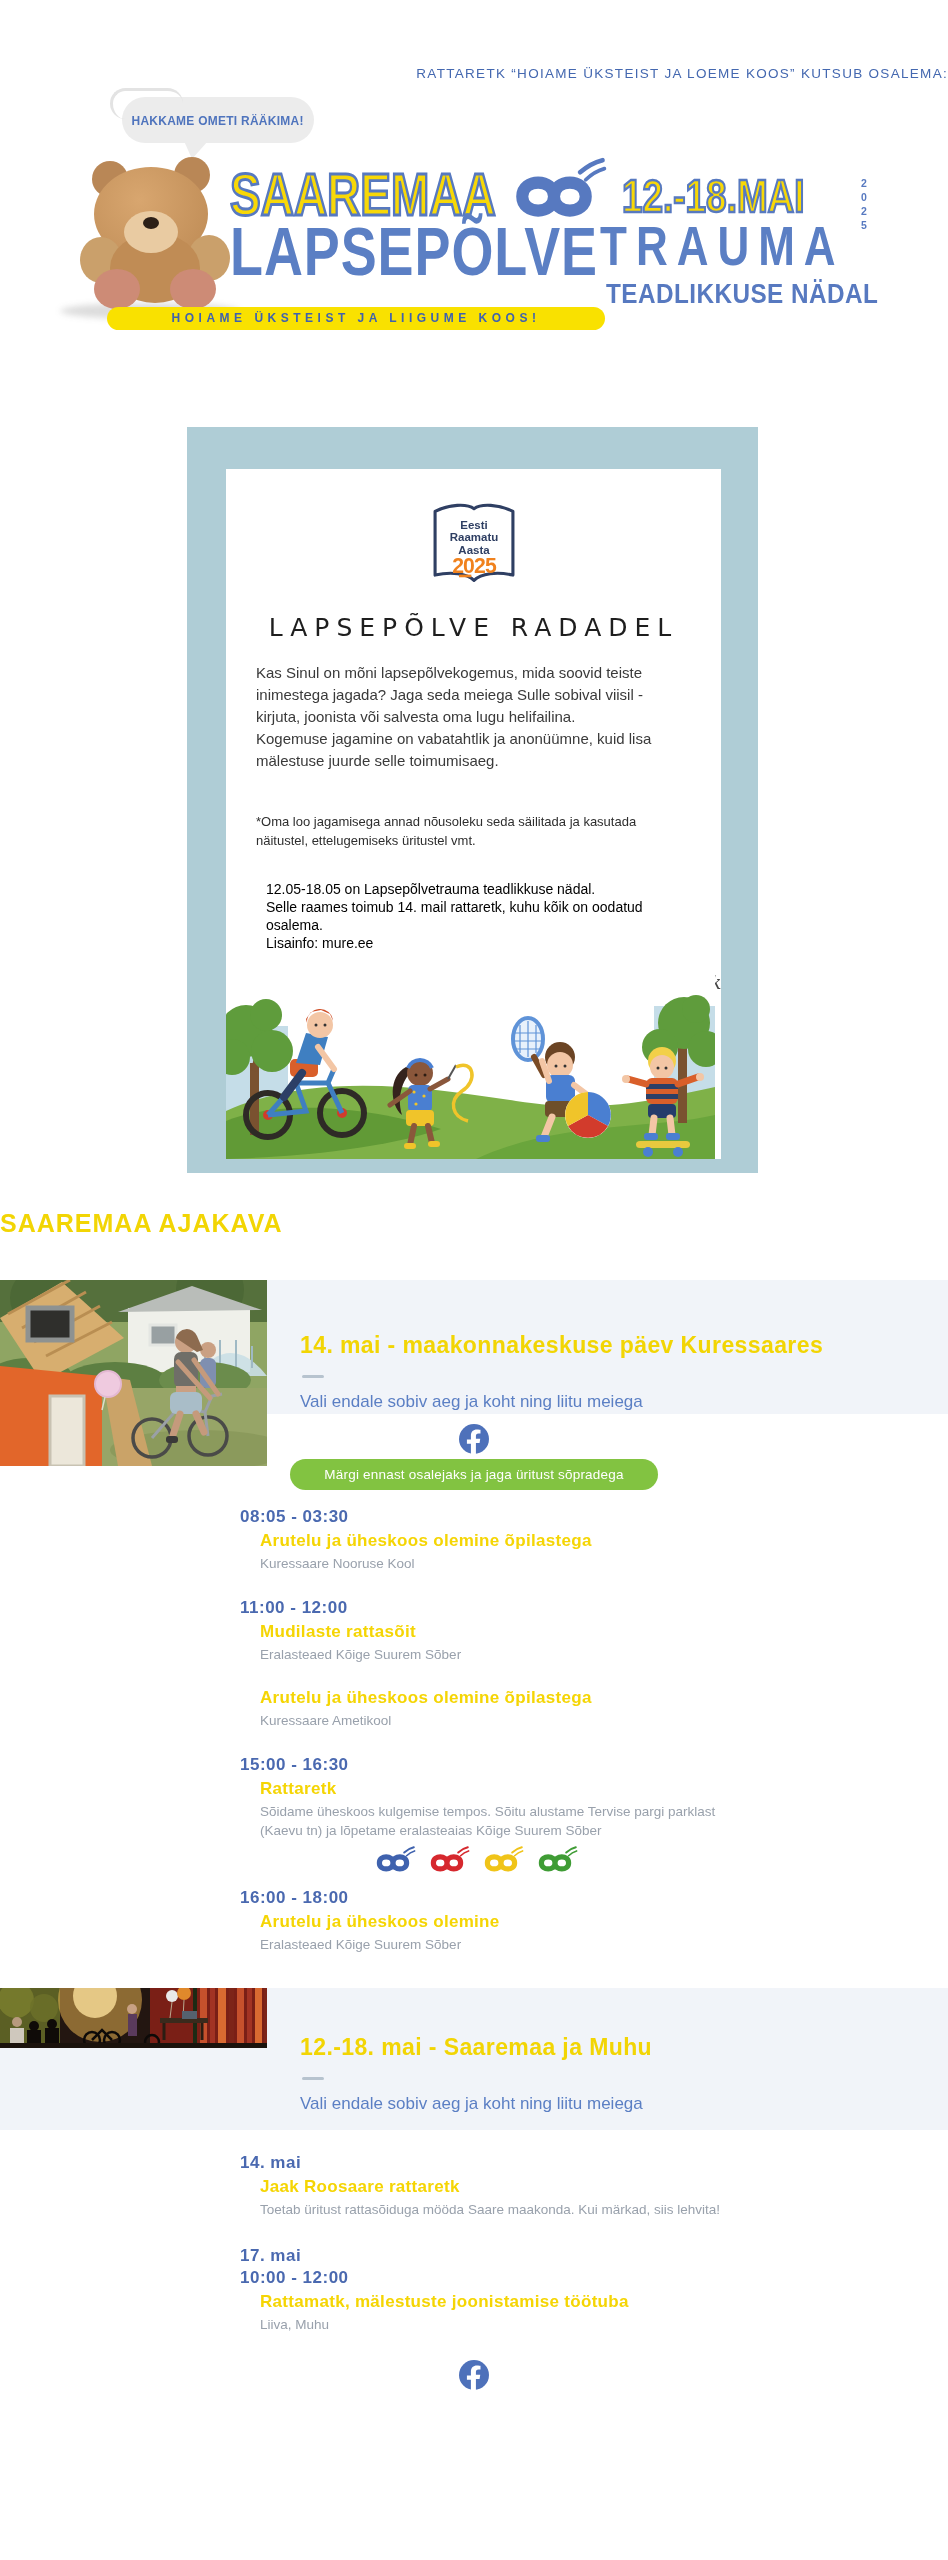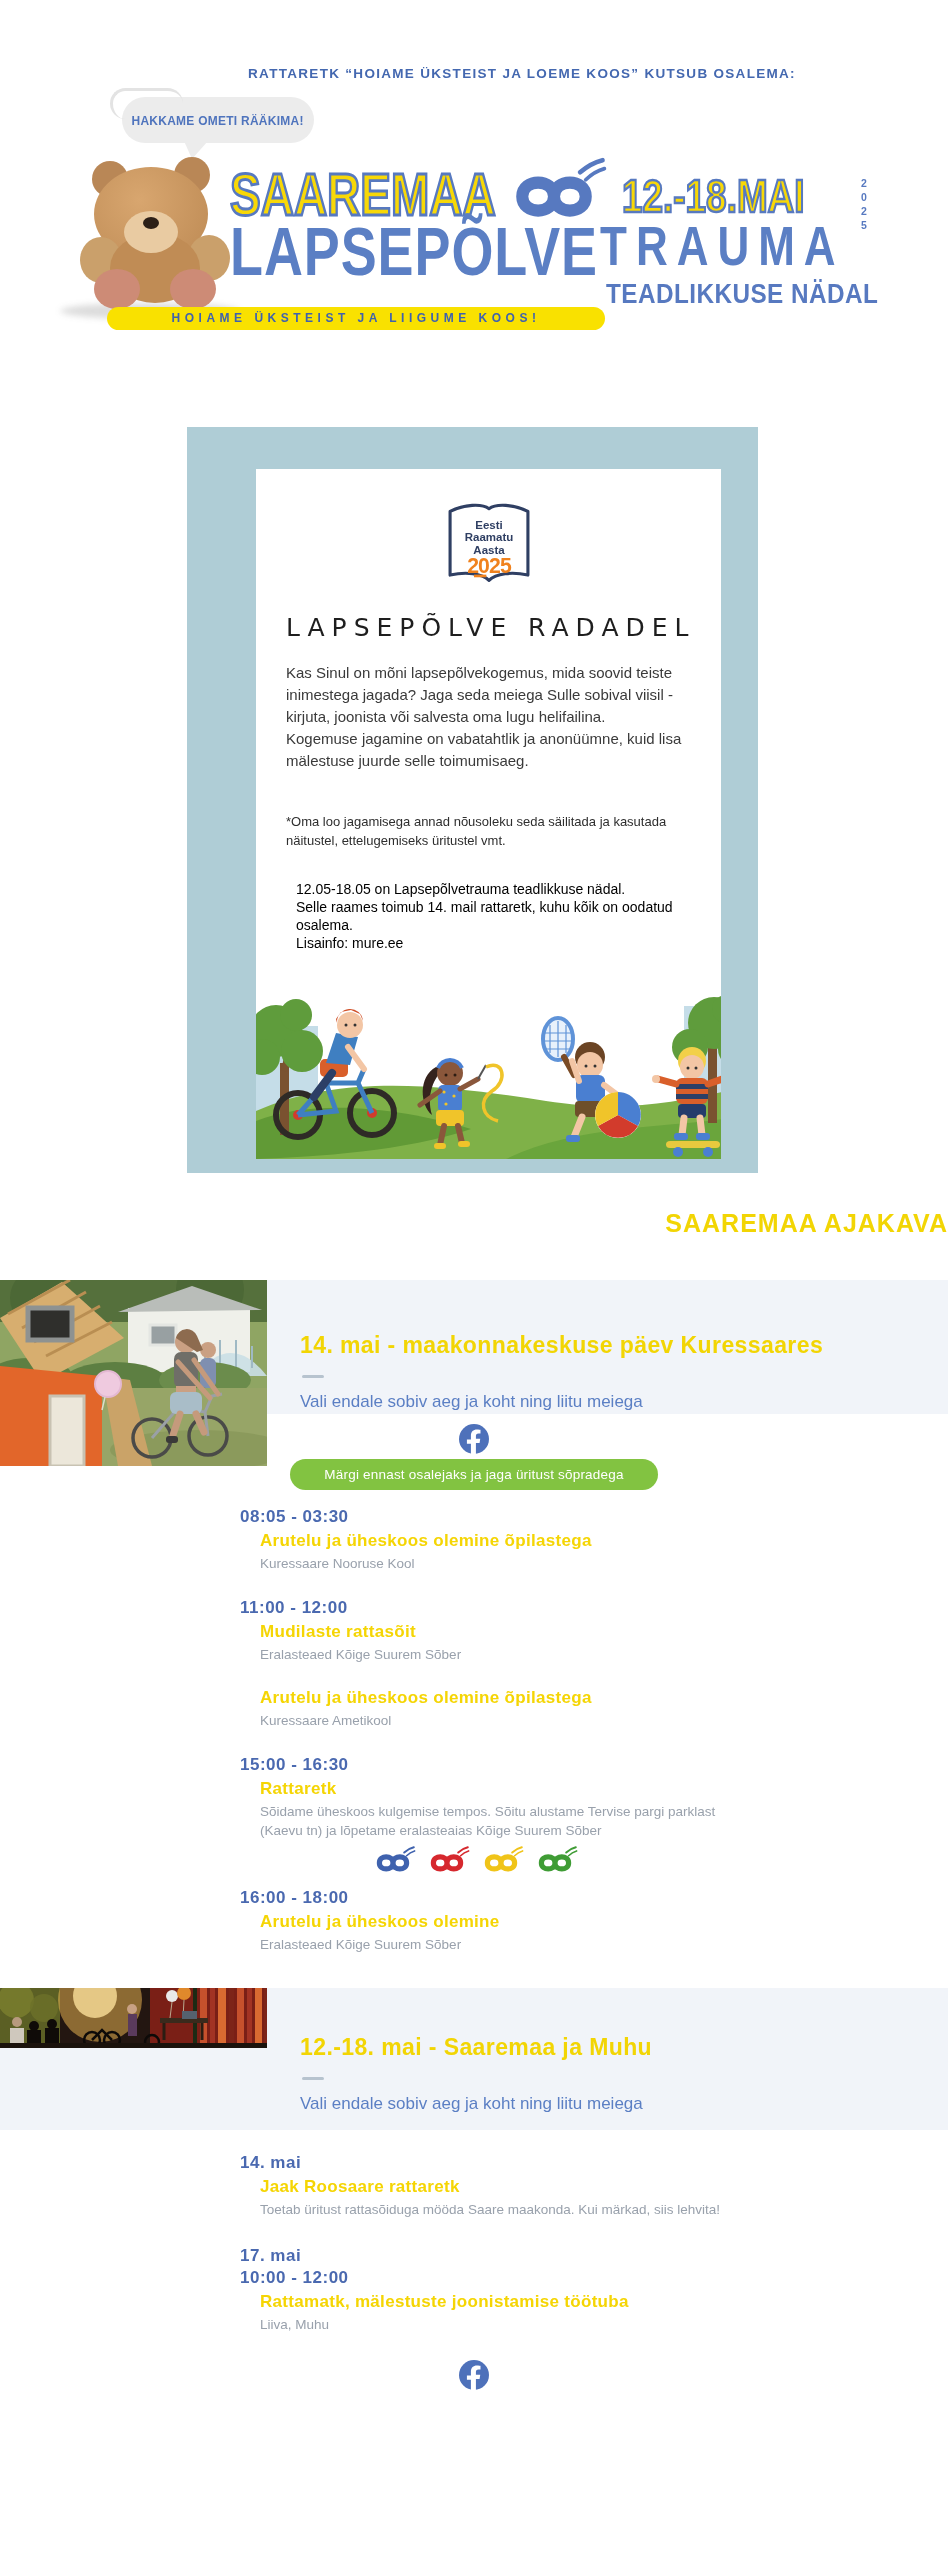--- a/index.html
+++ b/index.html
@@ -1,17 +1,17 @@
 <!DOCTYPE html>
 <html><head>
 <meta charset="utf-8">
 <style>
   html,body{margin:0;padding:0;background:#fff;}
   body{width:948px;height:2560px;overflow:hidden;font-family:"Liberation Sans",sans-serif;position:relative;}
-  .top-note{padding:66px 0 0 96px;text-align:center;font-size:13.5px;font-weight:700;letter-spacing:1.3px;color:#4468b0;}
+  .top-note{padding:66px 0 0 96px;text-align:right;font-size:13.5px;font-weight:400;letter-spacing:1.3px;color:#4468b0;}
   
   .logo-block{position:relative;height:246px;margin-top:14px;}
   .logo-block > div, .logo-block > svg{position:absolute;}
   .bubble{left:122px;top:2px;width:192px;height:46px;background:#ececec;border-radius:23px;display:flex;align-items:center;justify-content:center;}
   .bubble::after{content:'';position:absolute;left:-12px;top:-9px;width:70px;height:28px;border-radius:18px;border-top:3px solid #e3e3e3;border-left:3px solid #e3e3e3;border-right:none;border-bottom:none;}
   .bubble span{font-size:13px;font-weight:700;color:#4f74bd;letter-spacing:.3px;transform:scaleX(.92);}
   .bubble-tail{left:184px;top:46px;width:0;height:0;border-left:8px solid transparent;border-right:16px solid transparent;border-top:18px solid #ececec;}
   .teddy{left:86px;top:62px;width:140px;height:150px;}
   .teddy div{position:absolute;border-radius:50%;}
   .td-ear1{left:6px;top:4px;width:36px;height:36px;background:#b98756;}
@@ -27,35 +27,35 @@
   .teddy-shadow{left:60px;top:208px;width:180px;height:16px;background:rgba(60,60,60,.18);border-radius:50%;filter:blur(3px);}
   .t-region{left:230px;top:66px;font-size:50px;font-weight:800;color:#f8d807;-webkit-text-stroke:2.5px #5779c0;letter-spacing:0;transform:scale(.92,1.18);transform-origin:left top;white-space:nowrap;}
   .inf-main{left:498px;top:62px;width:112px;height:68px;color:#5779c0;}
   .t-dates{left:622px;top:76px;font-size:41px;font-weight:800;color:#f8d807;-webkit-text-stroke:2.2px #5779c0;transform:scale(.9,1.12);transform-origin:left top;white-space:nowrap;}
   .t-year{left:858px;top:82px;writing-mode:vertical-rl;text-orientation:upright;font-size:10.5px;font-weight:700;color:#5779c0;letter-spacing:2px;}
   .t-line1{left:230px;top:116px;font-size:58px;font-weight:700;color:#5b7fc4;letter-spacing:1px;transform:scale(.93,1.18);transform-origin:left top;white-space:nowrap;}
   .t-line2{left:600px;top:120px;font-size:44px;font-weight:700;color:#5b7fc4;letter-spacing:9px;transform:scale(1,1.25);transform-origin:left top;white-space:nowrap;}
   .t-line3{left:606px;top:184px;font-size:27px;font-weight:700;color:#5779c0;letter-spacing:.5px;transform:scaleX(.9);transform-origin:left top;white-space:nowrap;}
   .t-pill{left:107px;top:212px;width:498px;height:23px;background:#f9e100;border-radius:12px;color:#3f62ae;font-size:12px;font-weight:700;letter-spacing:4.5px;line-height:23px;text-align:center;white-space:nowrap;}
   
-  .poster{margin:86px 0 0 187px;width:571px;background:#afcdd6;padding:42px 37px 14px 69px;box-sizing:border-box;}
+  .poster{margin:86px 0 0 187px;width:571px;background:#afcdd6;padding:42px 37px 14px 39px;box-sizing:border-box;}
   .poster-card{background:#fff;padding:26px 30px 0 30px;overflow:hidden;}
   .book-logo{display:block;margin:2px auto 0;}
   .bl-t{font:700 13px "Liberation Sans",sans-serif;fill:#2f3f63;text-anchor:middle;}
   .bl-y{font:700 24px "Liberation Sans",sans-serif;fill:#f0821e;letter-spacing:-1px;text-anchor:middle;}
   .poster-title{text-align:center;margin-top:20px;font-family:"DejaVu Sans",sans-serif;font-size:25px;letter-spacing:7px;color:#1e1e1e;white-space:nowrap;}
   .poster-body{margin:20px 0 0;font-size:15px;line-height:22px;color:#3a3a3a;}
   .poster-body.second{margin-top:0;}
   .contact{margin-top:22px;}
   .poster-note{margin:40px 0 0;font-size:13px;line-height:19px;color:#2e2e2e;}
   .poster-info{margin:30px 0 0 10px;font-size:14px;line-height:18px;color:#000000;}
   .poster-quote{margin:20px 0 0;text-align:center;font-family:"DejaVu Serif",serif;font-style:italic;font-size:18px;color:#454545;letter-spacing:.5px;white-space:nowrap;}
   .poster-art{display:block;margin:-22px -30px 0;width:489px;height:188px;}
   
-  .ajakava{margin-top:36px;text-align:right;font-size:25px;font-weight:800;letter-spacing:1px;color:#f2d504;}
+  .ajakava{margin-top:36px;text-align:left;font-size:25px;font-weight:800;letter-spacing:1px;color:#f2d504;}
   .event-panel{position:relative;margin-top:42px;background:#f1f4f9;}
   .s1{height:134px;}
   .s2{height:142px;margin-top:34px;}
   .photo1{position:absolute;left:0;top:0;width:267px;height:186px;overflow:hidden;}
   .photo2{position:absolute;left:0;top:0;width:267px;height:60px;overflow:hidden;}
   .panel-content{margin-left:300px;padding-top:52px;}
   .s2 .panel-content{padding-top:46px;}
   .panel-title{font-size:23px;font-weight:700;color:#f2d504;letter-spacing:.4px;}
   .panel-dash{width:22px;height:3px;background:#b7c3cf;margin:16px 0 14px 2px;border-radius:2px;}
   .panel-sub{font-size:17px;color:#5b7fc4;}

